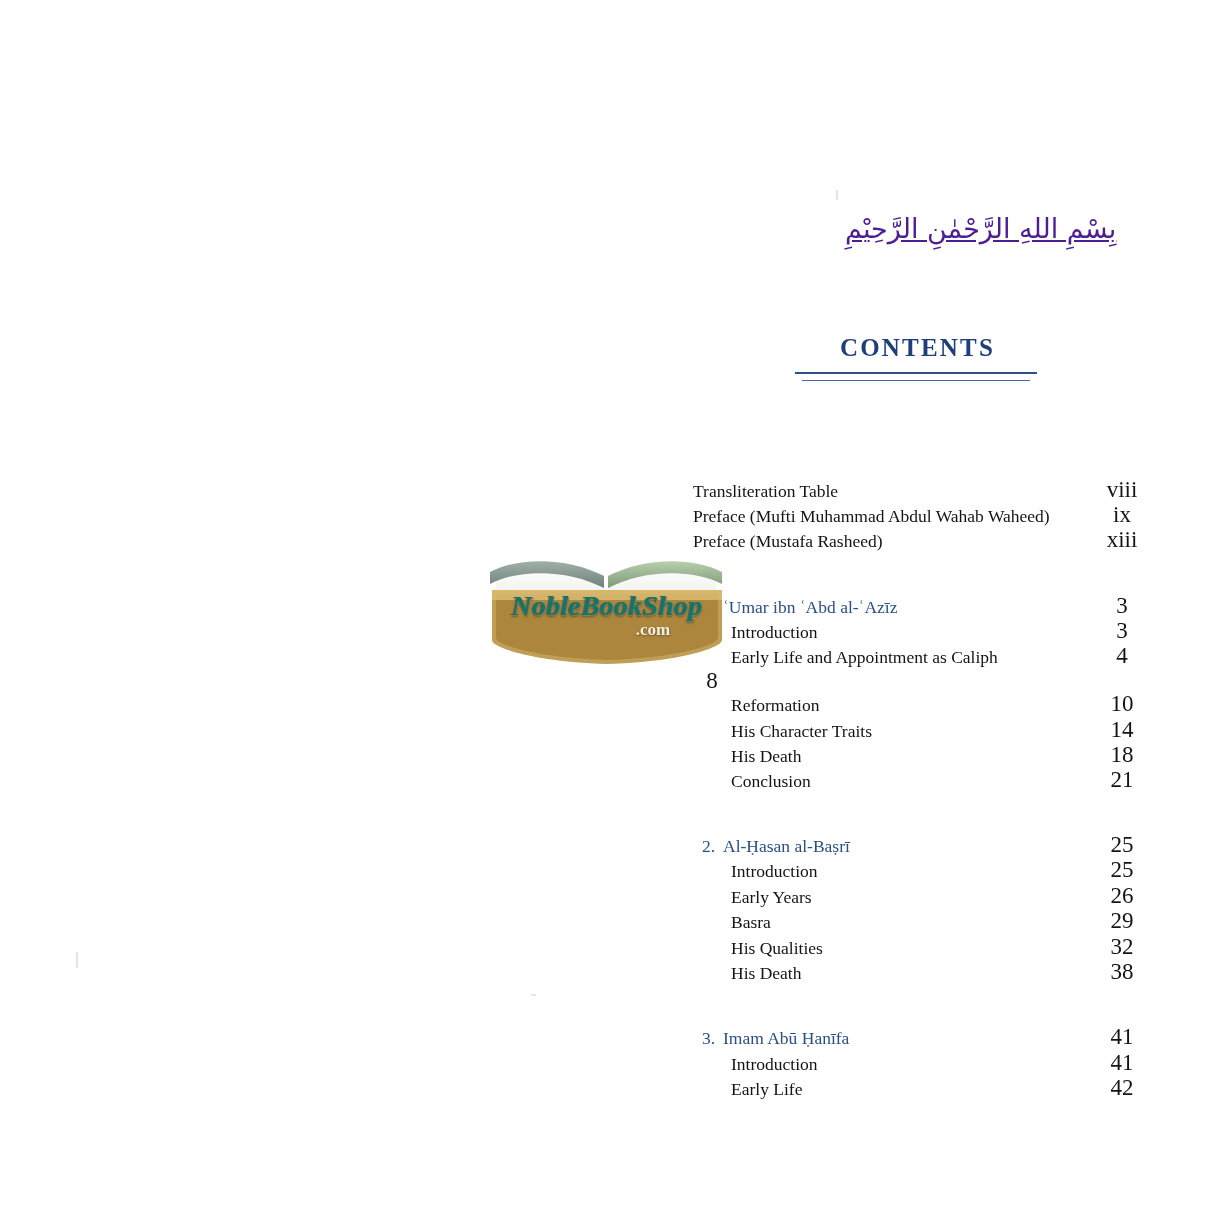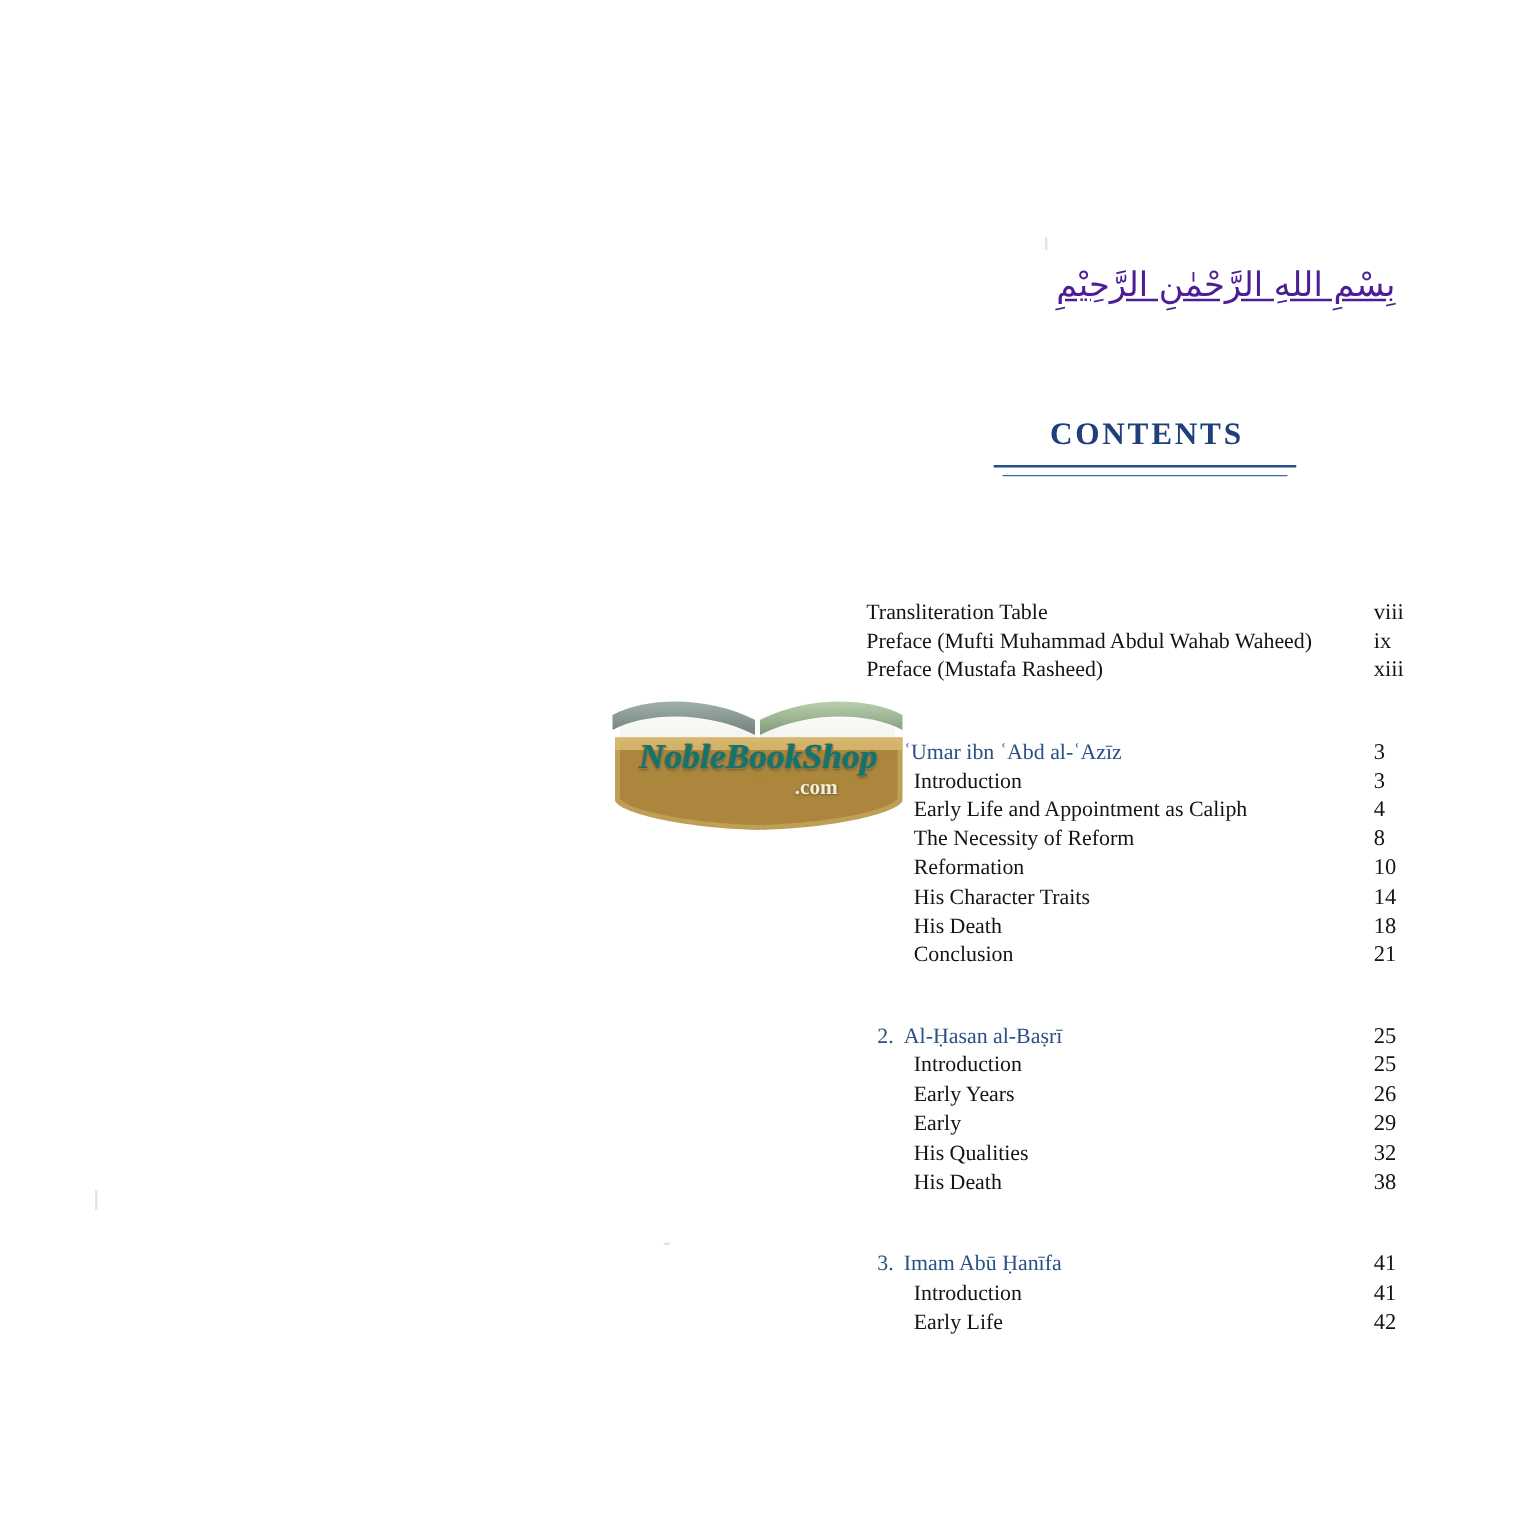--- a/index.html
+++ b/index.html
@@ -101,22 +101,22 @@
     padding-right: 8px;
     box-sizing: border-box;
   }
   .toc-row .label {
     flex: 1 1 auto;
     overflow: hidden;
     text-overflow: clip;
   }
   .toc-row .page-no {
     flex: 0 0 46px;
-    text-align: left;
-    font-size: 18px;
+    text-align: center;
+    font-size: 23px;
   }
 
   
   .toc-row.front .label {
     margin-left: 4px;
   }
   .toc-row.front .page-no {
     flex: 0 0 46px;
   }
 
@@ -226,21 +226,20 @@
       </div>
       <div class="toc-row sub">
         <span class="label">Introduction</span>
         <span class="page-no">3</span>
       </div>
       <div class="toc-row sub">
         <span class="label">Early Life and Appointment as Caliph</span>
         <span class="page-no">4</span>
       </div>
       <div class="toc-row sub">
-        <span class="label">The Necessity of Reform</span>
         <span class="page-no">8</span>
       </div>
       <div class="toc-row sub">
         <span class="label">Reformation</span>
         <span class="page-no">10</span>
       </div>
       <div class="toc-row sub">
         <span class="label">His Character Traits</span>
         <span class="page-no">14</span>
       </div>
@@ -262,21 +261,21 @@
       </div>
       <div class="toc-row sub">
         <span class="label">Introduction</span>
         <span class="page-no">25</span>
       </div>
       <div class="toc-row sub">
         <span class="label">Early Years</span>
         <span class="page-no">26</span>
       </div>
       <div class="toc-row sub">
-        <span class="label">Early</span>
+        <span class="label">Basra</span>
         <span class="page-no">29</span>
       </div>
       <div class="toc-row sub">
         <span class="label">His Qualities</span>
         <span class="page-no">32</span>
       </div>
       <div class="toc-row sub">
         <span class="label">His Death</span>
         <span class="page-no">38</span>
       </div>

